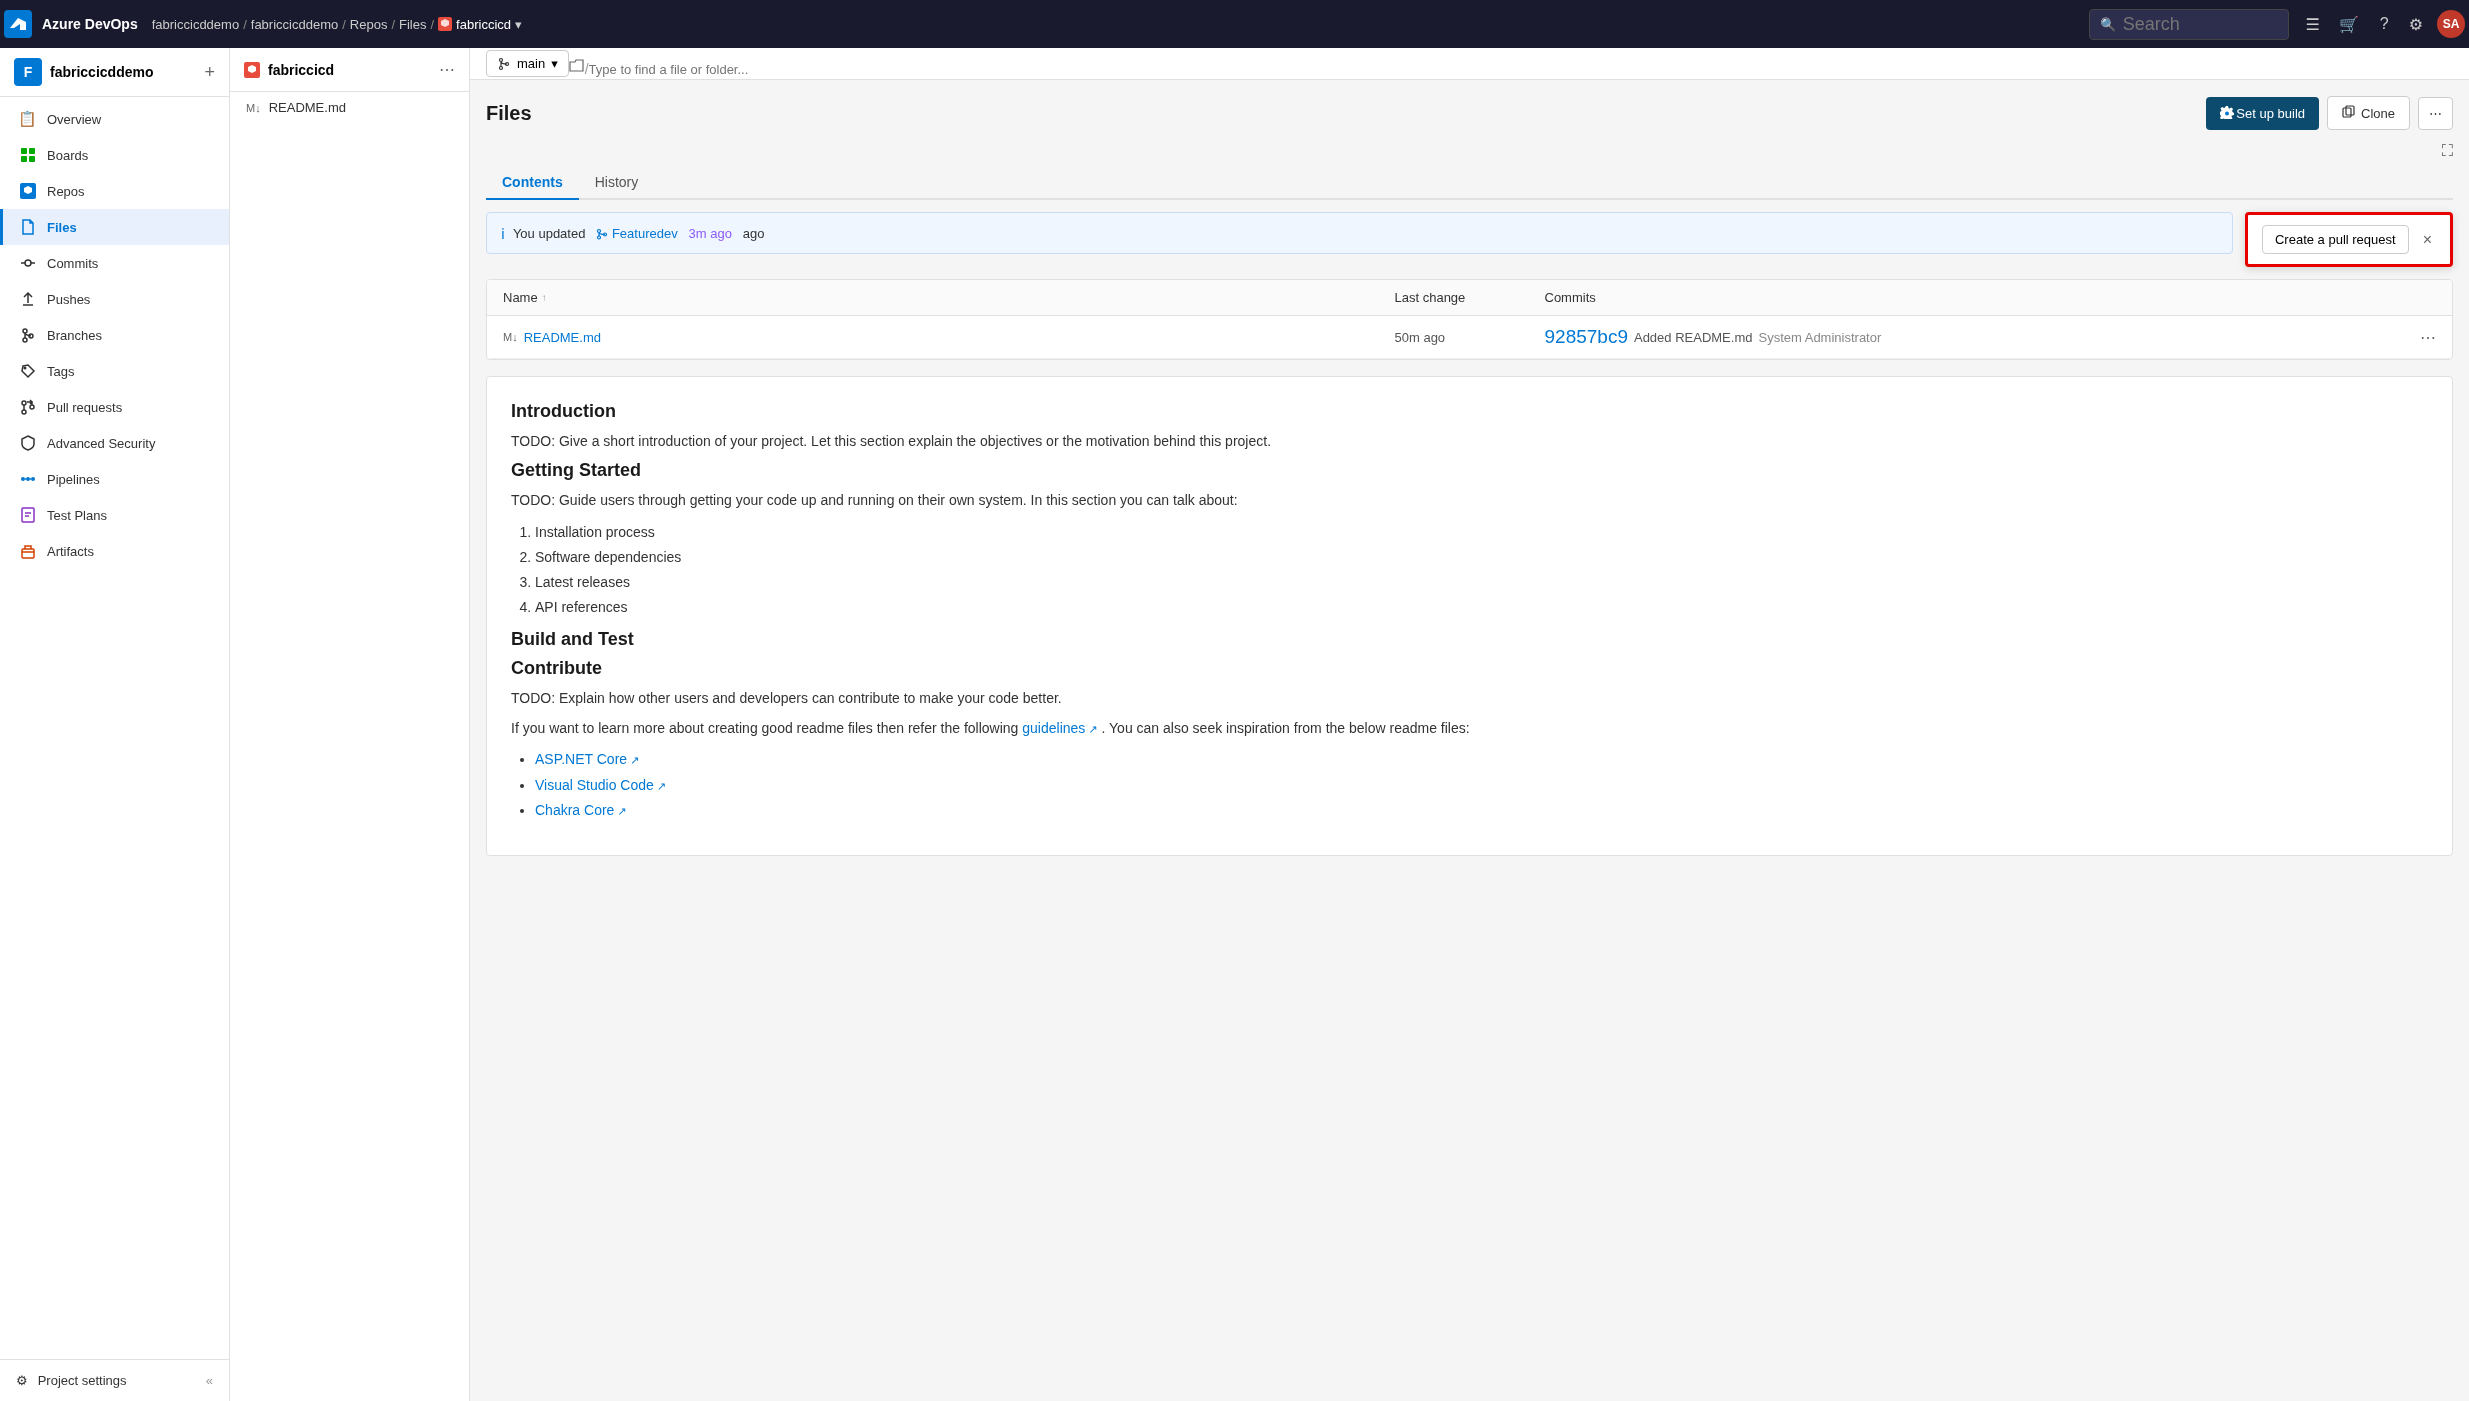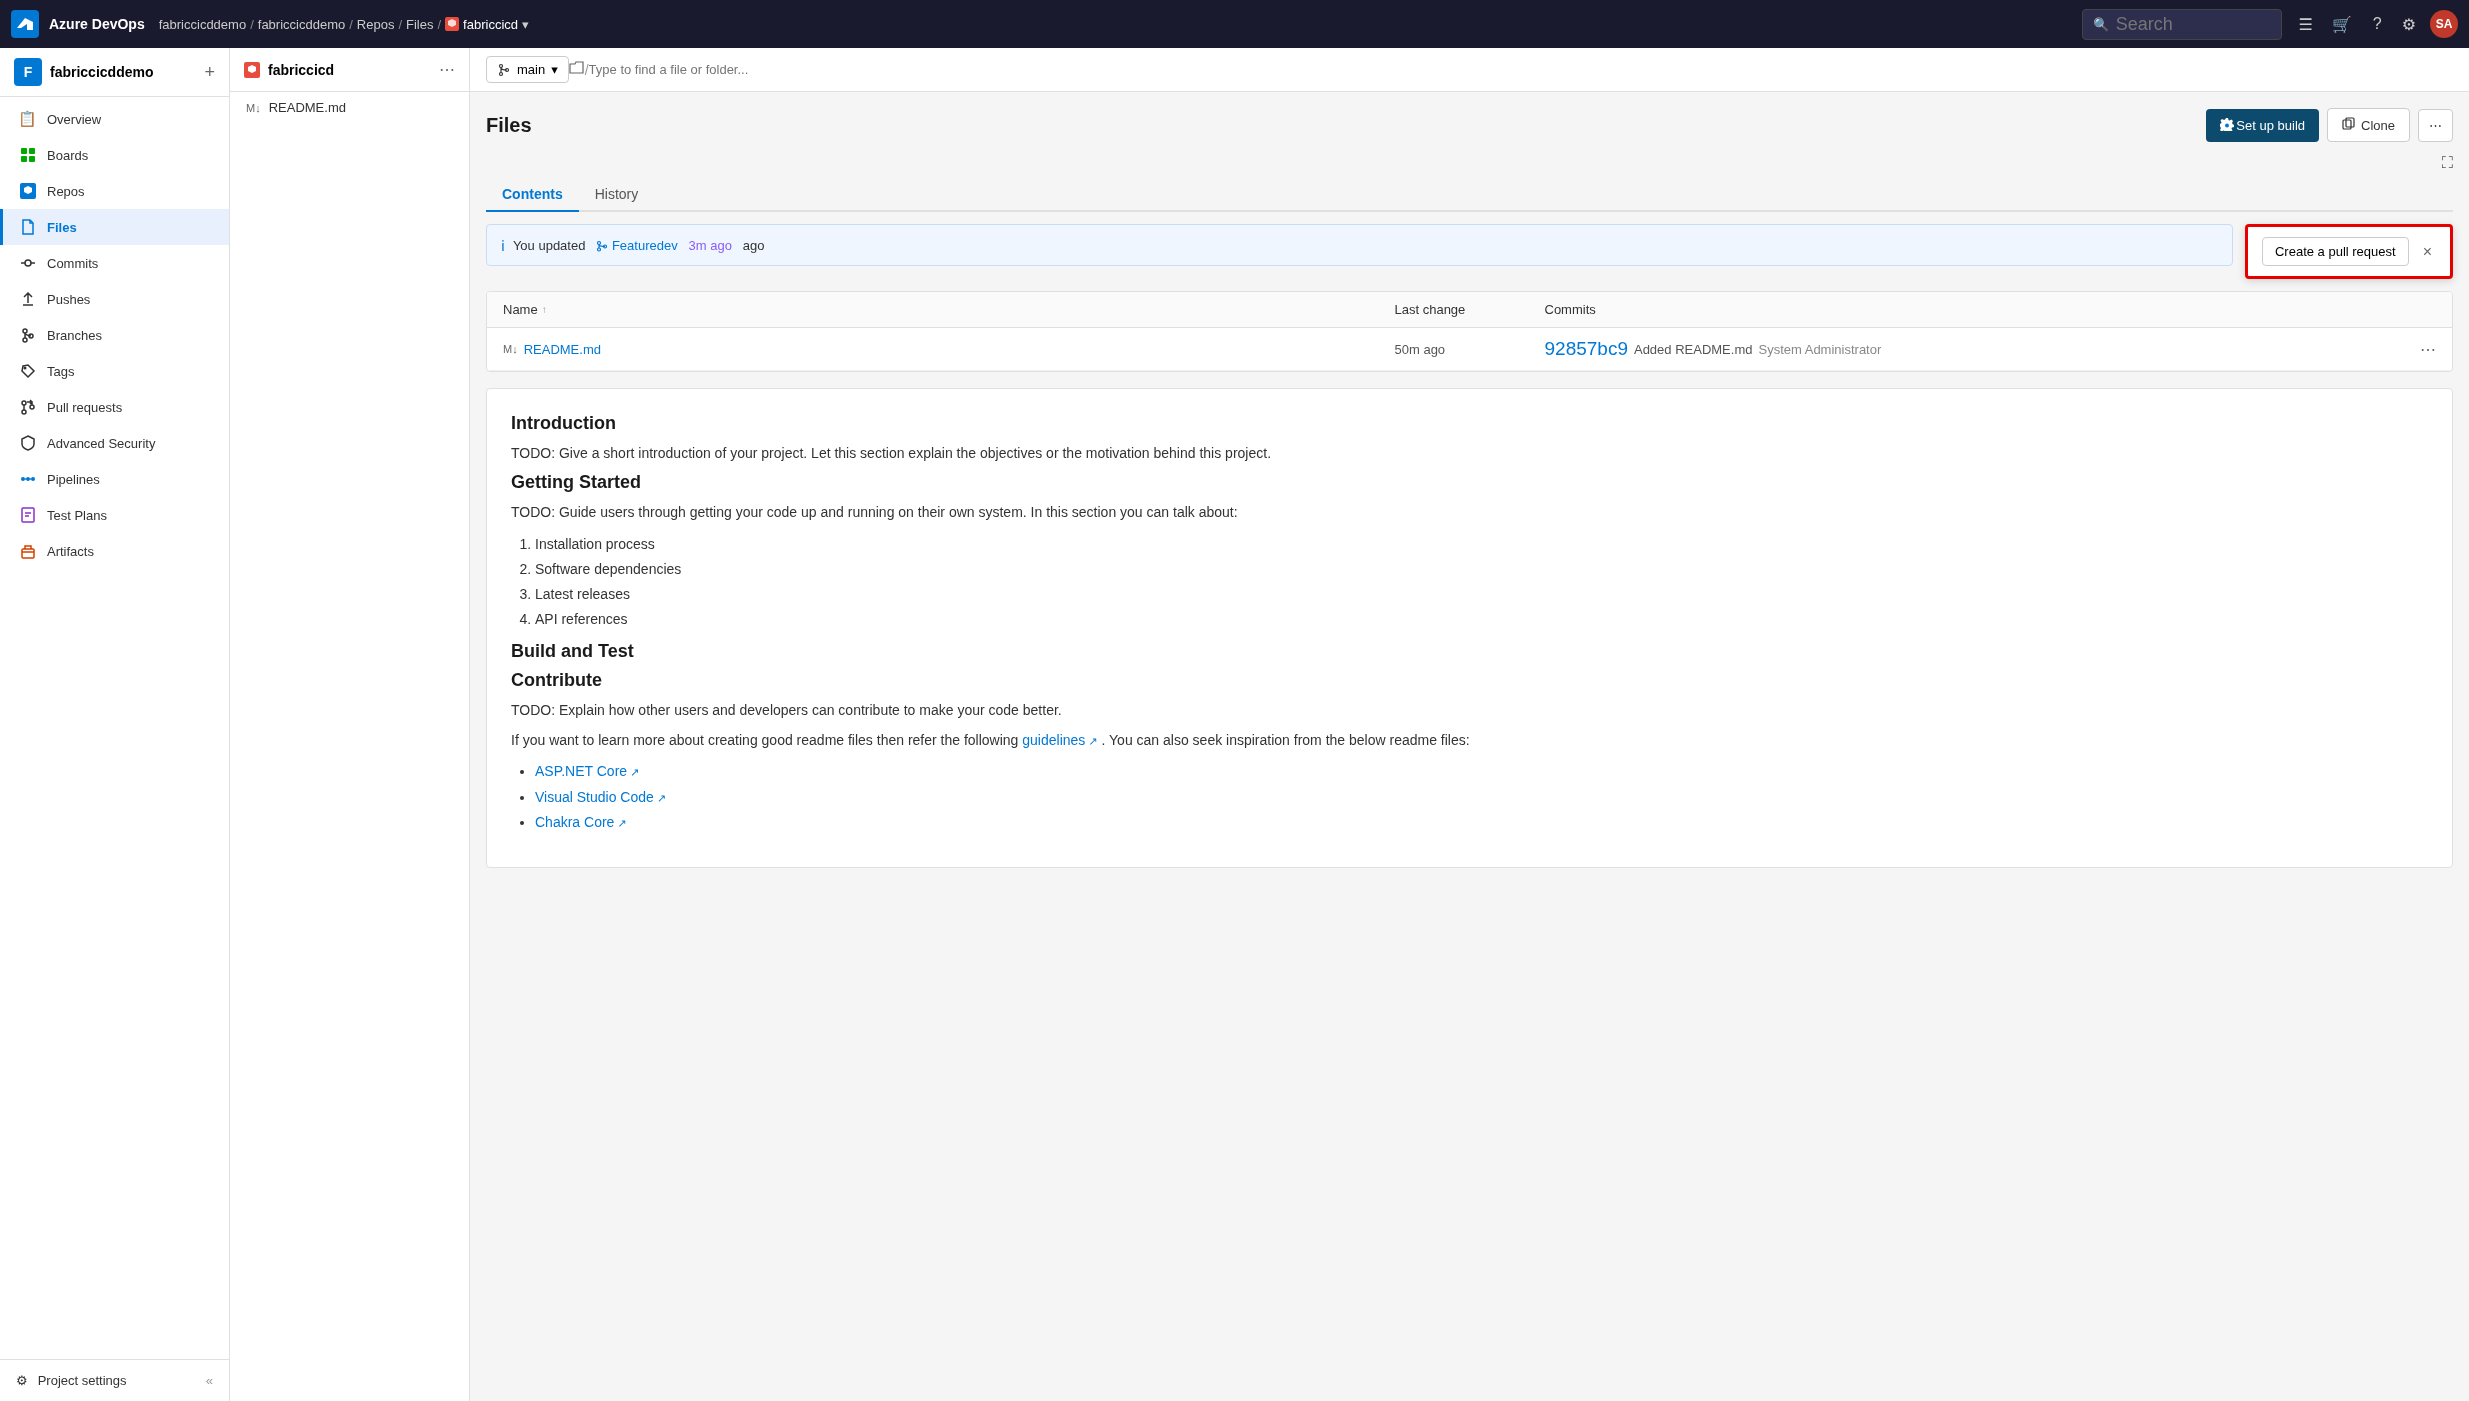--- a/index.html
+++ b/index.html
@@ -1,20 +1,20 @@
 <!DOCTYPE html>
 <html><head>
   <meta charset="utf-8">
   <style>
     * { box-sizing: border-box; margin: 0; padding: 0; }
     body { font-family: -apple-system, BlinkMacSystemFont, 'Segoe UI', sans-serif; font-size: 14px; background: #f3f3f3; display: flex; flex-direction: column; height: 100vh; overflow: hidden; }
 
     
     .topnav {
-      display: flex; align-items: center; background: #1a1a2e; height: 48px; padding: 0 11px; gap: 10px; flex-shrink: 0; color: #fff;
+      display: flex; align-items: center; background: #1a1a2e; height: 48px; padding: 0 4px; gap: 10px; flex-shrink: 0; color: #fff;
     }
     .topnav-brand { color: #fff; font-weight: 600; font-size: 14px; margin-right: 4px; }
     .topnav-breadcrumb { display: flex; align-items: center; gap: 4px; color: #ccc; font-size: 13px; }
     .topnav-breadcrumb a { color: #ccc; text-decoration: none; }
     .topnav-breadcrumb .sep { color: #888; }
     .topnav-breadcrumb .current { color: #fff; display: flex; align-items: center; gap: 4px; }
     .topnav-spacer { flex: 1; }
     .topnav-search {
       display: flex; align-items: center; background: #2d2d4e; border: 1px solid #444; border-radius: 4px; padding: 4px 10px; gap: 6px; width: 200px; color: #ccc; font-size: 13px; cursor: pointer;
     }
@@ -46,21 +46,21 @@
     
     .repo-panel { width: 240px; background: #fff; border-right: 1px solid #e0e0e0; flex-shrink: 0; overflow-y: auto; }
     .repo-panel-header { display: flex; align-items: center; justify-content: space-between; padding: 12px 14px; border-bottom: 1px solid #e0e0e0; }
     .repo-panel-title { display: flex; align-items: center; gap: 8px; font-weight: 600; font-size: 14px; }
     .repo-panel-menu { background: none; border: none; cursor: pointer; color: #666; font-size: 16px; }
     .repo-file-item { display: flex; align-items: center; gap: 8px; padding: 8px 16px; cursor: pointer; font-size: 13px; color: #333; }
     .file-icon { color: #666; font-size: 13px; }
 
     
     .content-area { flex: 1; display: flex; flex-direction: column; overflow: hidden; background: #f5f5f5; }
-    .content-topbar { display: flex; align-items: center; padding: 8px 16px; background: #fff; border-bottom: 1px solid #e0e0e0; }
+    .content-topbar { display: flex; align-items: flex-end; padding: 2px 16px; background: #fff; border-bottom: 1px solid #e0e0e0; }
     .branch-selector { display: flex; align-items: center; gap: 6px; padding: 5px 10px; border: 1px solid #ccc; border-radius: 4px; cursor: pointer; font-size: 13px; background: #fff; }
     .path-separator { color: #999; }
     .path-input { flex: 1; border: none; outline: none; font-size: 13px; color: #555; background: transparent; }
     .content-main { flex: 1; overflow-y: auto; padding: 16px; }
 
     
     .files-header { display: flex; align-items: center; justify-content: space-between; margin-bottom: 12px; }
     .files-title { font-size: 20px; font-weight: 600; color: #1a1a1a; }
     .files-actions { display: flex; gap: 8px; align-items: center; }
     .btn-setup-build { display: flex; align-items: center; gap: 2px; background: #0c4a6e; color: #fff; border: none; border-radius: 4px; padding: 8px 14px; cursor: pointer; font-size: 13px; font-weight: 500; }

